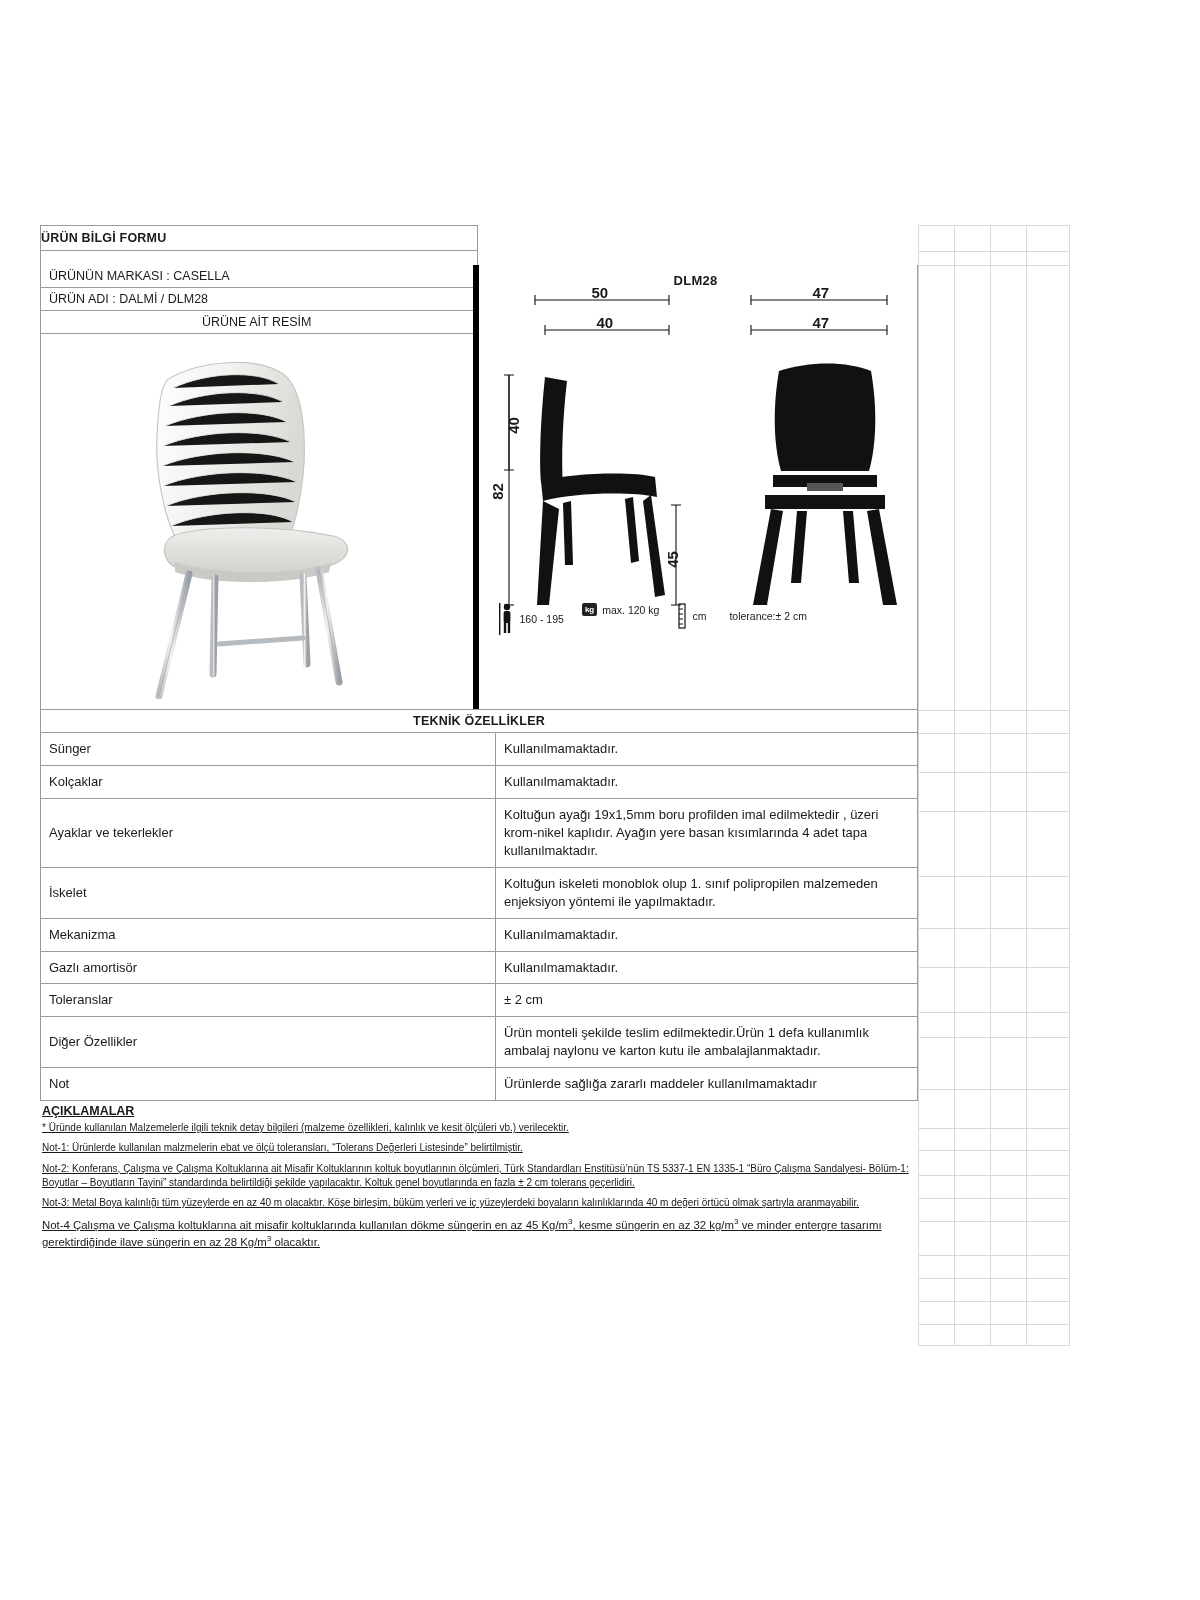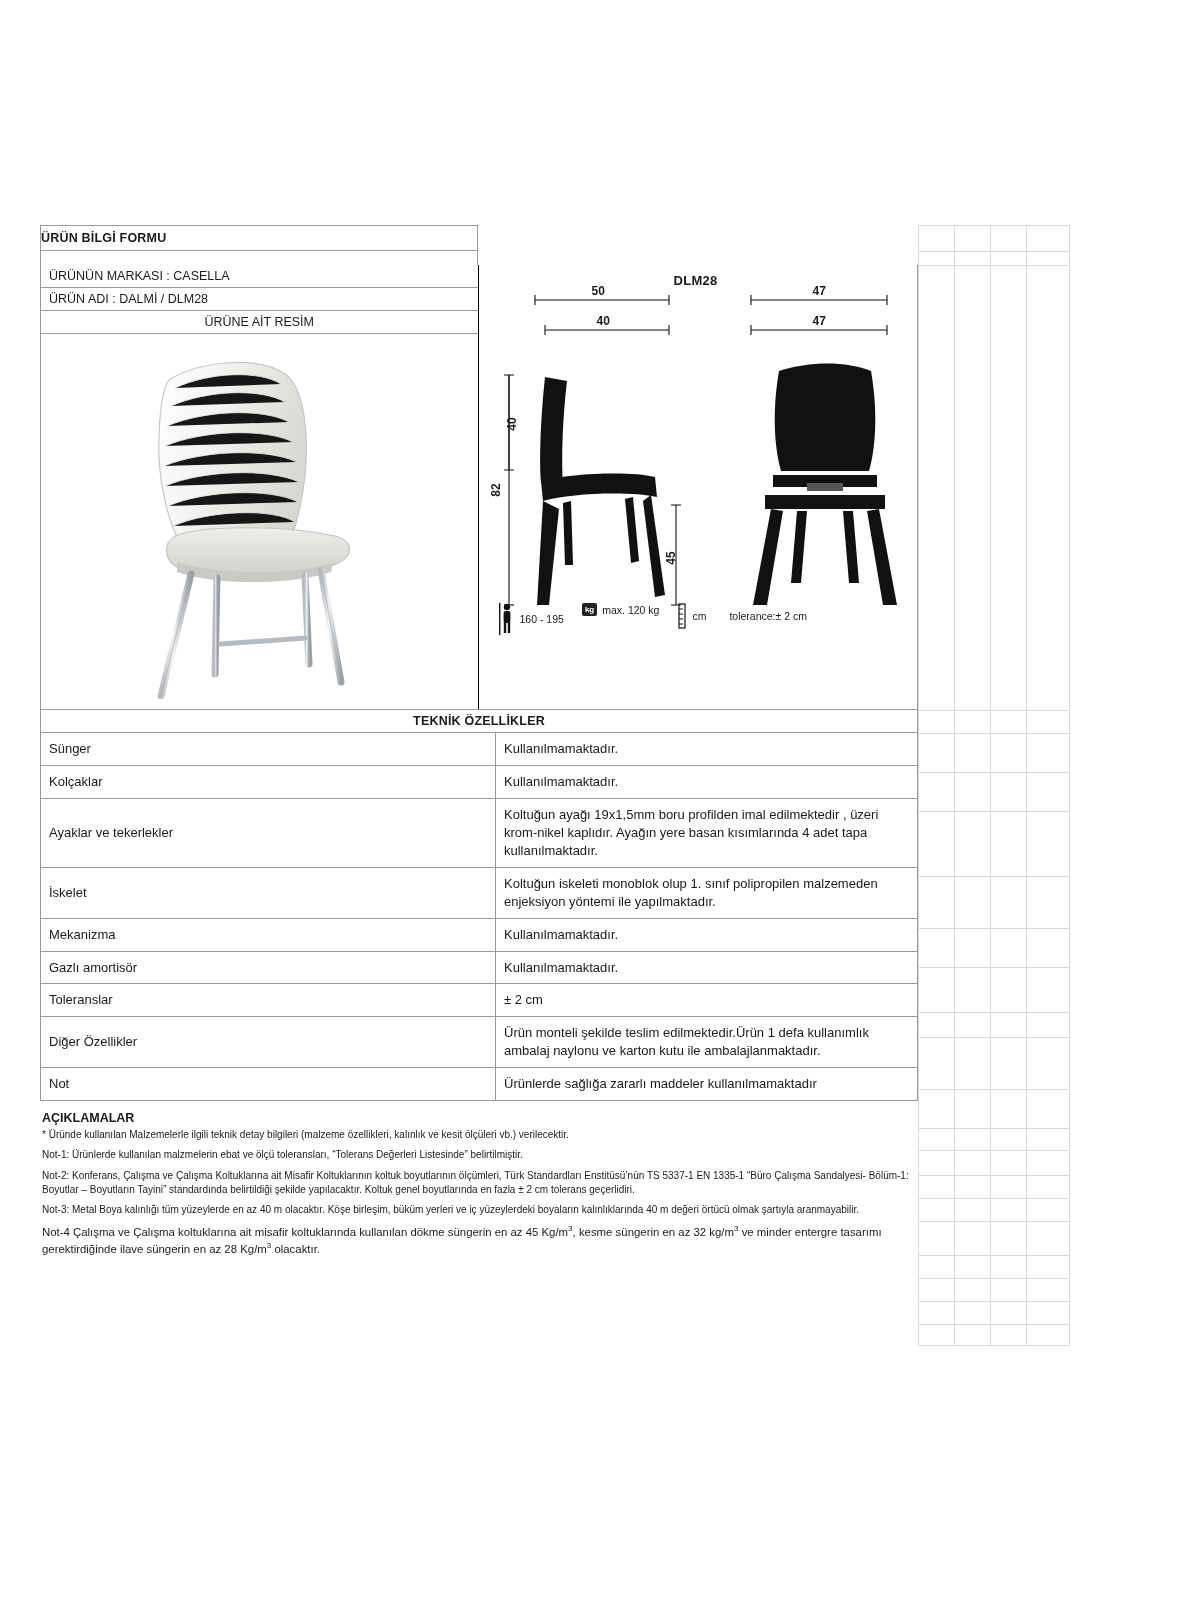--- a/index.html
+++ b/index.html
@@ -78,21 +78,21 @@
   .block {
     display: flex;
     border: 1px solid #9a9a9a;
     border-top: none;
     box-sizing: border-box;
     width: 878px;
   }
   .block-left {
     width: 438px;
     box-sizing: border-box;
-    border-right: 1px solid #000000;
+    border-right: 6px solid #000000;
   }
   .info-line {
     height: 23px;
     display: flex;
     align-items: center;
     padding-left: 8px;
     font-size: 12.5px;
     border-bottom: 1px solid #9a9a9a;
     box-sizing: border-box;
   }
@@ -139,21 +139,22 @@
     font-size: 13px;
     padding: 7px 8px;
     vertical-align: middle;
     line-height: 1.38;
   }
   table.tech td.label { width: 438px; }
 
   
   .expl {
     width: 878px;
-    margin-top: 10px;
+    margin-top: 3px;
+    text-decoration: underline;
   }
   .expl h4 {
     margin: 2px 0 3px 2px;
     font-size: 12.5px;
     font-weight: bold;
   }
   .expl p {
     margin: 0 0 6px 2px;
     font-size: 10px;
     line-height: 1.42;
@@ -172,21 +173,21 @@
   .dlm-label {
     position: absolute;
     left: 195px;
     top: 8px;
     font-size: 13px;
     font-weight: bold;
     letter-spacing: .3px;
   }
   .dim-num {
     position: absolute;
-    font-size: 12px;
+    font-size: 15px;
     font-weight: bold;
   }
   .legend {
     position: absolute;
     left: 20px;
     top: 338px;
     display: flex;
     align-items: flex-start;
     font-size: 10.5px;
     gap: 4px;

